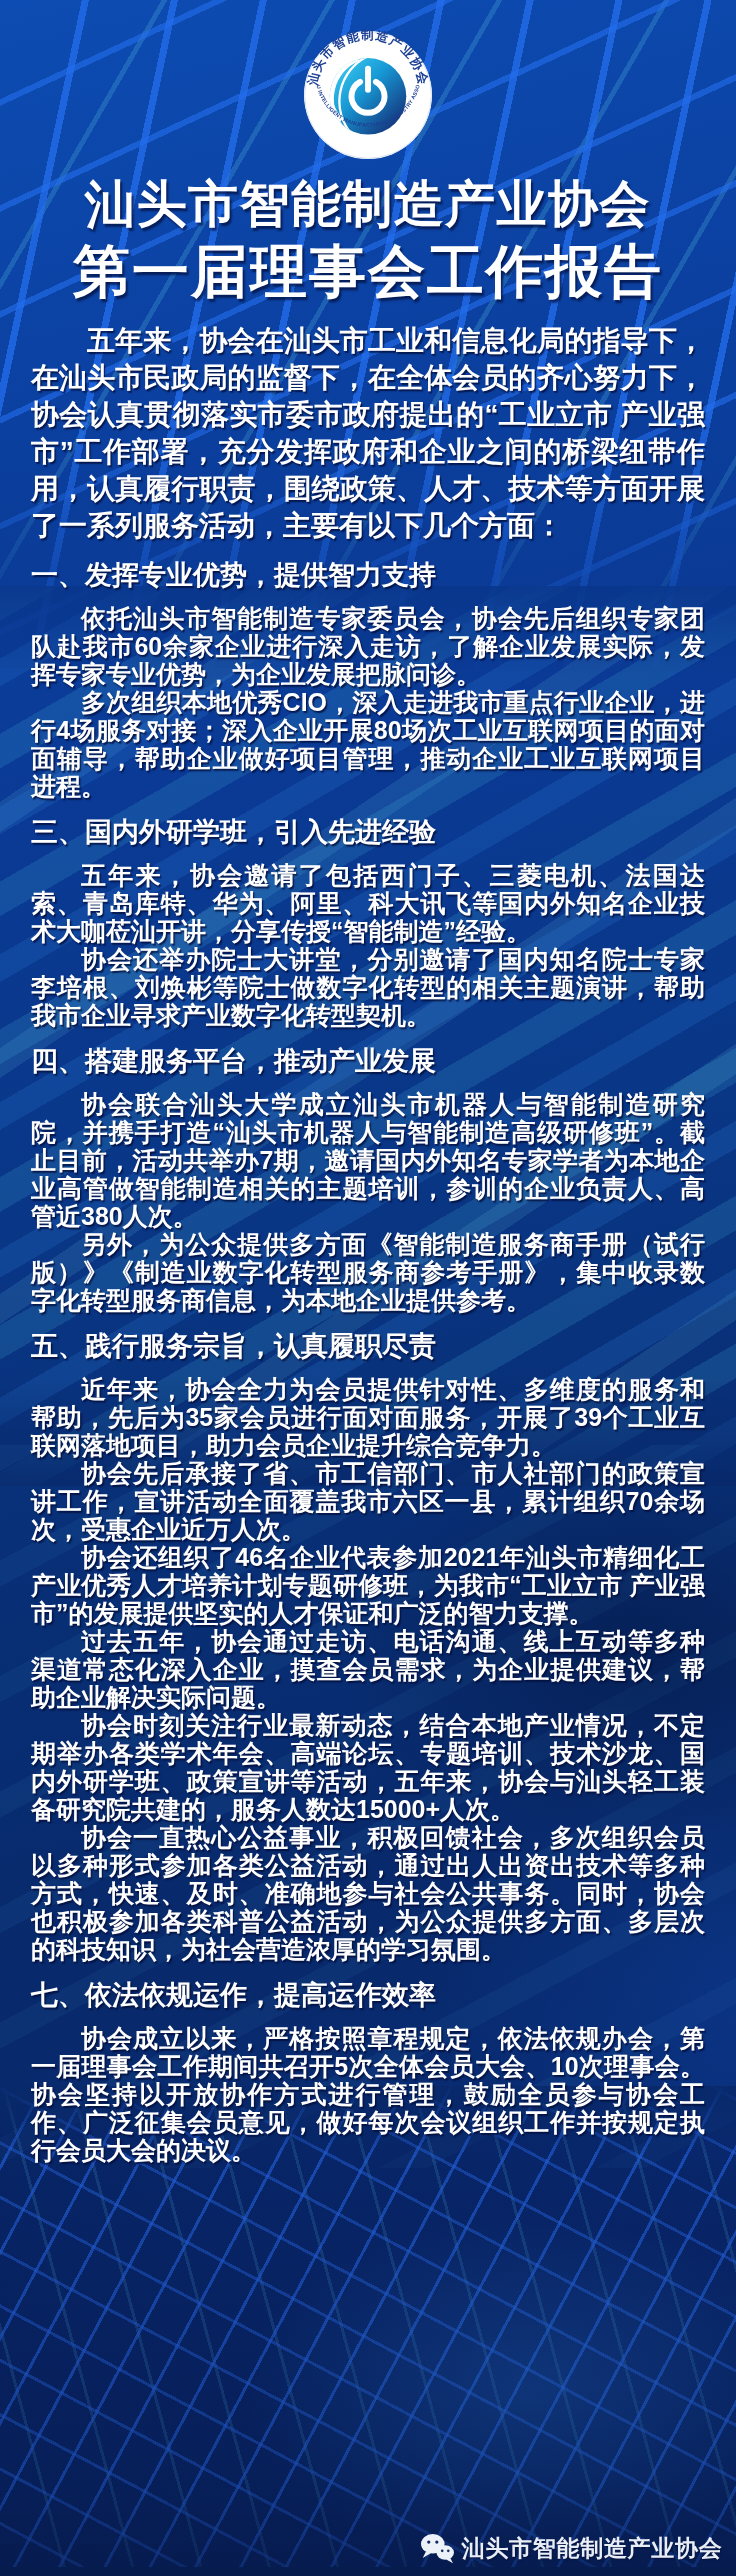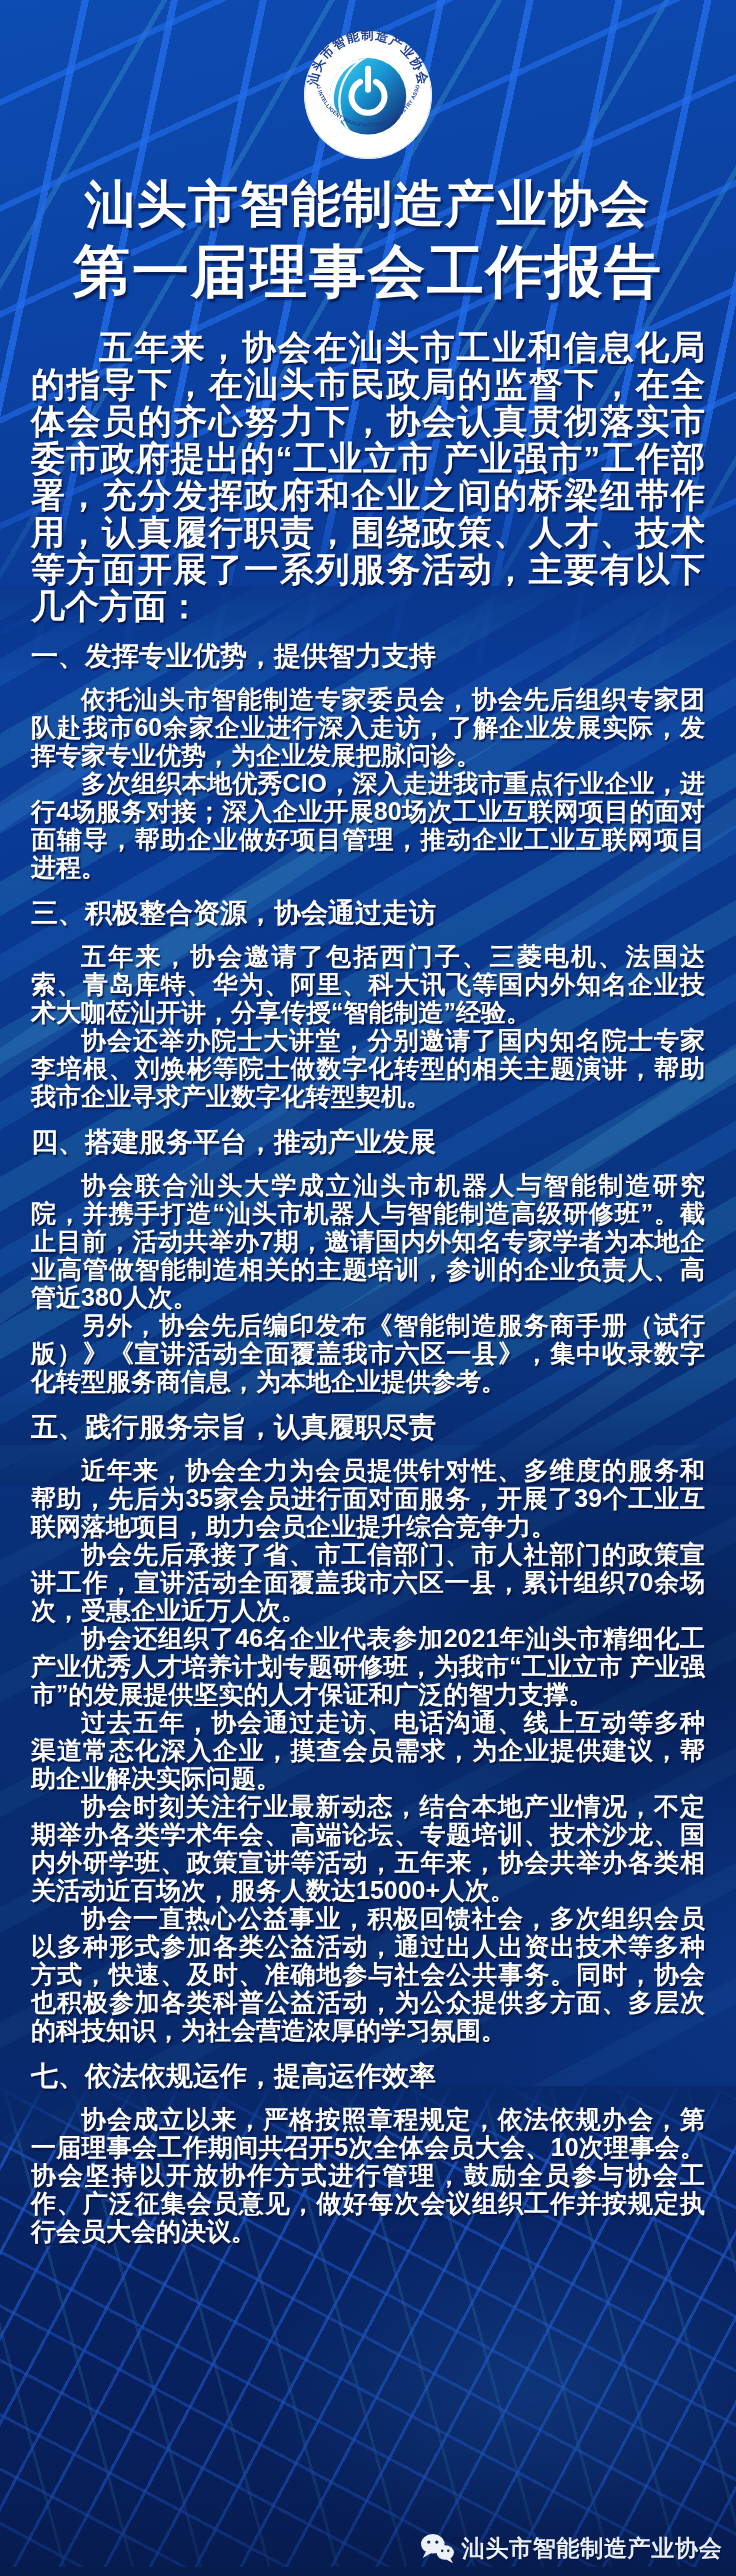--- a/index.html
+++ b/index.html
@@ -50,21 +50,21 @@
   .content{position:relative;padding:0 31px;}
   .logo-wrap{width:132px;margin:29px auto 0;display:block;}
   .title{margin:9.5px 0 0;text-align:center;color:#ffffff;
     font-family:"Liberation Serif","DejaVu Serif",serif;font-weight:bold;
     text-shadow:2px 2.7px 2px rgba(4,14,58,.7);}
   .title .t1{display:block;font-size:50px;line-height:63px;letter-spacing:1.4px;}
   .title .t2{display:block;font-size:57px;line-height:71px;letter-spacing:2px;}
   .para{margin:0;color:#ffffff;font-size:25px;line-height:28px;font-weight:bold;
     text-indent:2em;text-align:justify;
     text-shadow:1.4px 2px 1.4px rgba(4,12,55,.8);}
-  .para.intro{margin-top:22px;font-size:34px;line-height:37px;}
+  .para.intro{margin-top:15px;font-size:28px;line-height:37px;}
   .sec-h{margin:16.4px 0 13.6px;color:#ffffff;font-size:27px;line-height:31px;font-weight:bold;
     text-shadow:1.4px 2px 1.4px rgba(4,12,55,.8);}
   section{display:block;}
   .footer{position:absolute;right:13.6px;bottom:12.3px;display:flex;align-items:center;gap:6.8px;}
   .footer .acct{color:#e9eef6;font-size:23px;font-weight:bold;letter-spacing:0.7px;
     text-shadow:0.7px 1.4px 1.4px rgba(4,12,55,.8);}
   .wx{display:block;}
 </style>
 </head>
 <body>
@@ -124,38 +124,38 @@
     <p class="para intro">五年来，协会在汕头市工业和信息化局的指导下，在汕头市民政局的监督下，在全体会员的齐心努力下，协会认真贯彻落实市委市政府提出的“工业立市 产业强市”工作部署，充分发挥政府和企业之间的桥梁纽带作用，认真履行职责，围绕政策、人才、技术等方面开展了一系列服务活动，主要有以下几个方面：</p>
 
     <section>
       <h2 class="sec-h">一、发挥专业优势，提供智力支持</h2>
       <p class="para">依托汕头市智能制造专家委员会，协会先后组织专家团队赴我市60余家企业进行深入走访，了解企业发展实际，发挥专家专业优势，为企业发展把脉问诊。</p>
       <p class="para">多次组织本地优秀CIO，深入走进我市重点行业企业，进行4场服务对接；深入企业开展80场次工业互联网项目的面对面辅导，帮助企业做好项目管理，推动企业工业互联网项目进程。</p>
     </section>
 
 
     <section>
-      <h2 class="sec-h">三、积极整合资源，协会通过走访</h2>
+      <h2 class="sec-h">三、国内外研学班，引入先进经验</h2>
       <p class="para">五年来，协会邀请了包括西门子、三菱电机、法国达索、青岛库特、华为、阿里、科大讯飞等国内外知名企业技术大咖莅汕开讲，分享传授“智能制造”经验。</p>
       <p class="para">协会还举办院士大讲堂，分别邀请了国内知名院士专家李培根、刘焕彬等院士做数字化转型的相关主题演讲，帮助我市企业寻求产业数字化转型契机。</p>
     </section>
 
     <section>
       <h2 class="sec-h">四、搭建服务平台，推动产业发展</h2>
       <p class="para">协会联合汕头大学成立汕头市机器人与智能制造研究院，并携手打造“汕头市机器人与智能制造高级研修班”。截止目前，活动共举办7期，邀请国内外知名专家学者为本地企业高管做智能制造相关的主题培训，参训的企业负责人、高管近380人次。</p>
-      <p class="para">另外，协会先后编印发布《智能制造服务商手册（试行版）》《宣讲活动全面覆盖我市六区一县》，集中收录数字化转型服务商信息，为本地企业提供参考。</p>
+      <p class="para">另外，为公众提供多方面《智能制造服务商手册（试行版）》《制造业数字化转型服务商参考手册》，集中收录数字化转型服务商信息，为本地企业提供参考。</p>
     </section>
 
     <section>
       <h2 class="sec-h">五、践行服务宗旨，认真履职尽责</h2>
       <p class="para">近年来，协会全力为会员提供针对性、多维度的服务和帮助，先后为35家会员进行面对面服务，开展了39个工业互联网落地项目，助力会员企业提升综合竞争力。</p>
       <p class="para">协会先后承接了省、市工信部门、市人社部门的政策宣讲工作，宣讲活动全面覆盖我市六区一县，累计组织70余场次，受惠企业近万人次。</p>
       <p class="para">协会还组织了46名企业代表参加2021年汕头市精细化工产业优秀人才培养计划专题研修班，为我市“工业立市 产业强市”的发展提供坚实的人才保证和广泛的智力支撑。</p>
       <p class="para">过去五年，协会通过走访、电话沟通、线上互动等多种渠道常态化深入企业，摸查会员需求，为企业提供建议，帮助企业解决实际问题。</p>
-      <p class="para">协会时刻关注行业最新动态，结合本地产业情况，不定期举办各类学术年会、高端论坛、专题培训、技术沙龙、国内外研学班、政策宣讲等活动，五年来，协会共举办各类相关活动近百场次，服务人数达15000+人次。</p>
+      <p class="para">协会时刻关注行业最新动态，结合本地产业情况，不定期举办各类学术年会、高端论坛、专题培训、技术沙龙、国内外研学班、政策宣讲等活动，五年来，协会与汕头轻工装备研究院共建的，服务人数达15000+人次。</p>
     </section>
 
     <section>
       <p class="para">协会一直热心公益事业，积极回馈社会，多次组织会员以多种形式参加各类公益活动，通过出人出资出技术等多种方式，快速、及时、准确地参与社会公共事务。同时，协会也积极参加各类科普公益活动，为公众提供多方面、多层次的科技知识，为社会营造浓厚的学习氛围。</p>
     </section>
 
     <section>
       <h2 class="sec-h">七、依法依规运作，提高运作效率</h2>
       <p class="para">协会成立以来，严格按照章程规定，依法依规办会，第一届理事会工作期间共召开5次全体会员大会、10次理事会。协会坚持以开放协作方式进行管理，鼓励全员参与协会工作、广泛征集会员意见，做好每次会议组织工作并按规定执行会员大会的决议。</p>
     </section>

